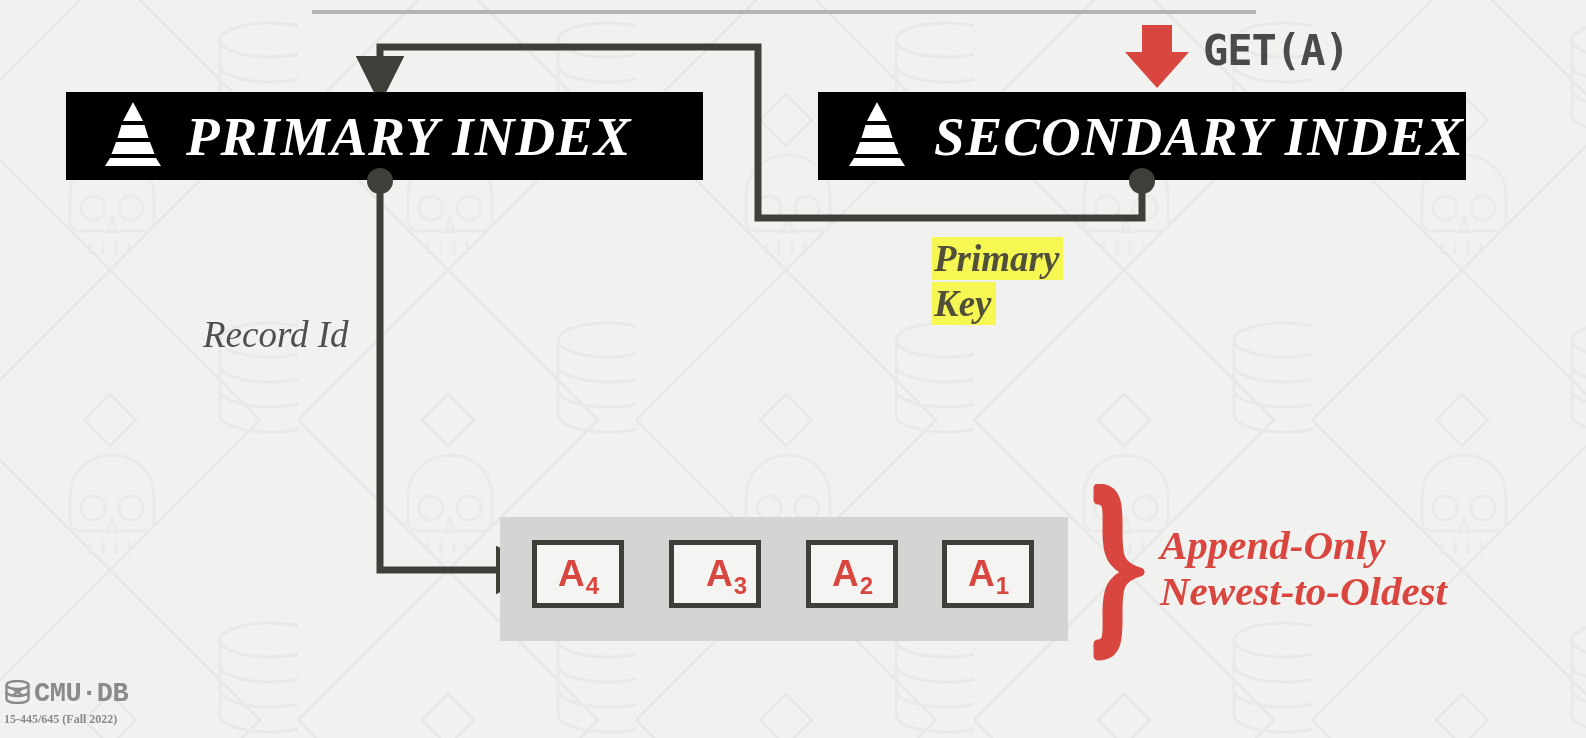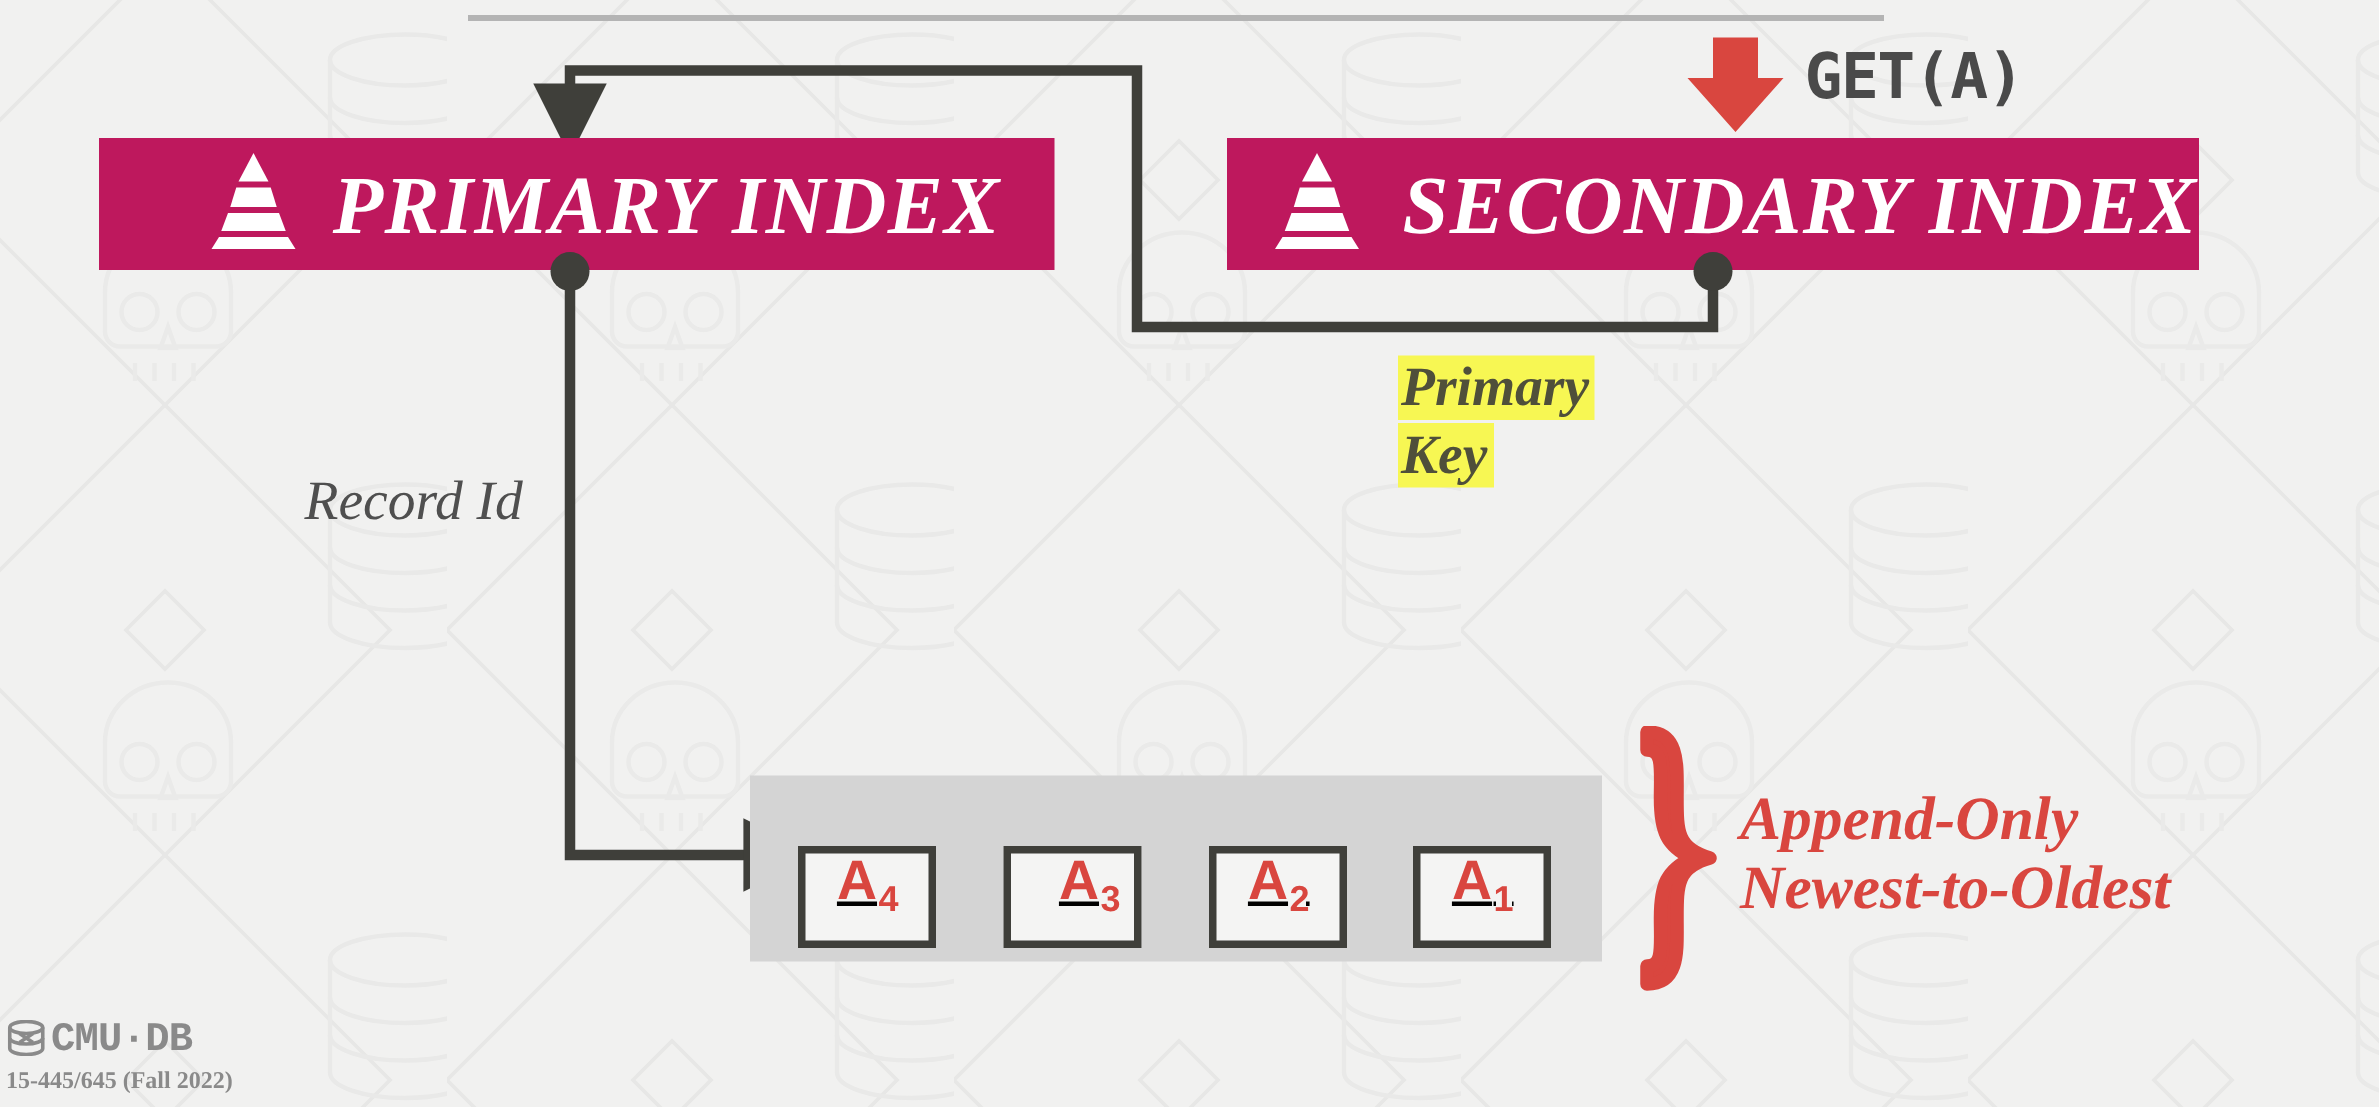--- a/index.html
+++ b/index.html
@@ -30,25 +30,24 @@
     left: 312px;
     top: 10px;
     width: 944px;
     height: 4px;
     background: #b4b4b4;
   }
 
   
   .index-bar {
     position: absolute;
-    background: #be185d;
+    background: #000000;
     display: flex;
     align-items: center;
     box-sizing: border-box;
-    justify-content: center;
   }
   #primary-index-bar { left: 66px;  top: 92px; width: 637px; height: 88px; }
   #secondary-index-bar { left: 818px; top: 92px; width: 648px; height: 88px; }
 
   .pyramid-icon {
     flex: 0 0 auto;
     margin-left: 36px;
     margin-right: 22px;
   }
   #secondary-index-bar .pyramid-icon { margin-left: 28px; margin-right: 26px; }
@@ -132,29 +131,29 @@
   #version-chain-container {
     position: absolute;
     left: 500px;
     top: 517px;
     width: 568px;
     height: 124px;
     background: #d4d4d4;
   }
   .version-box {
     position: absolute;
-    top: 564px;
+    top: 540px;
     width: 92px;
     height: 68px;
     border: 5px solid #3f3f3a;
     background: #f4f4f3;
     box-sizing: border-box;
     display: flex;
+    align-items: center;
     justify-content: center;
-    text-decoration: underline;
   }
   #version-box-0 { left: 532px; }
   #version-box-1 { left: 669px; padding-left: 22px; }
   #version-box-2 { left: 806px; }
   #version-box-3 { left: 942px; }
 
   .version-label {
     font-family: "Liberation Sans", sans-serif;
     font-weight: bold;
     font-size: 37px;
@@ -208,21 +207,21 @@
     color: #8a8a8a;
     letter-spacing: -0.5px;
     line-height: 1;
   }
   #footer-course {
     position: absolute;
     left: 4px;
     top: 712px;
     font-family: "Liberation Serif", serif;
     font-weight: bold;
-    font-size: 16px;
+    font-size: 12px;
     color: #8a8a8a;
     white-space: nowrap;
   }
 </style>
 </head>
 <body>
 
 <div id="slide">
 
   <svg class="bg-watermarks" width="1586" height="738" viewBox="0 0 1586 738" xmlns="http://www.w3.org/2000/svg">

